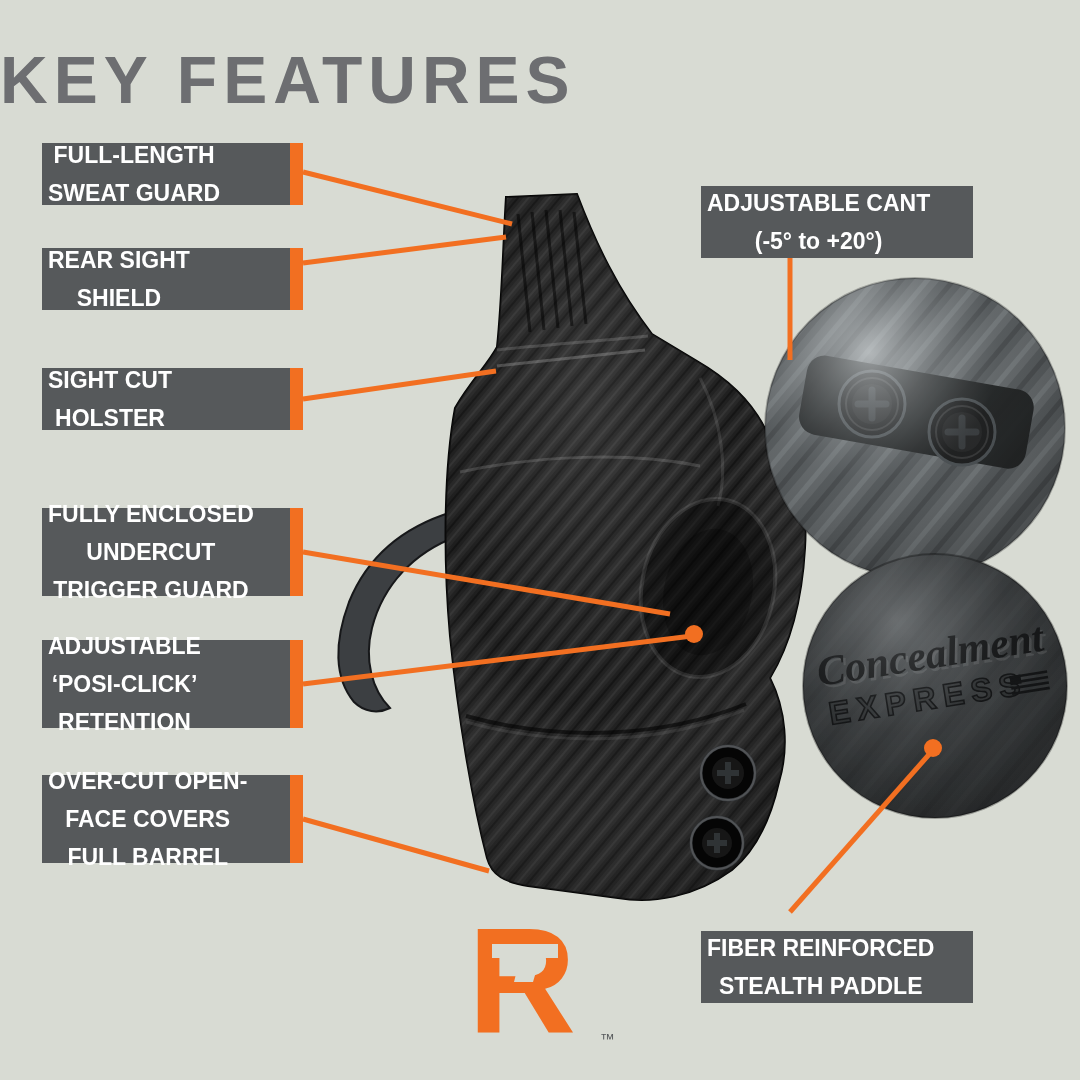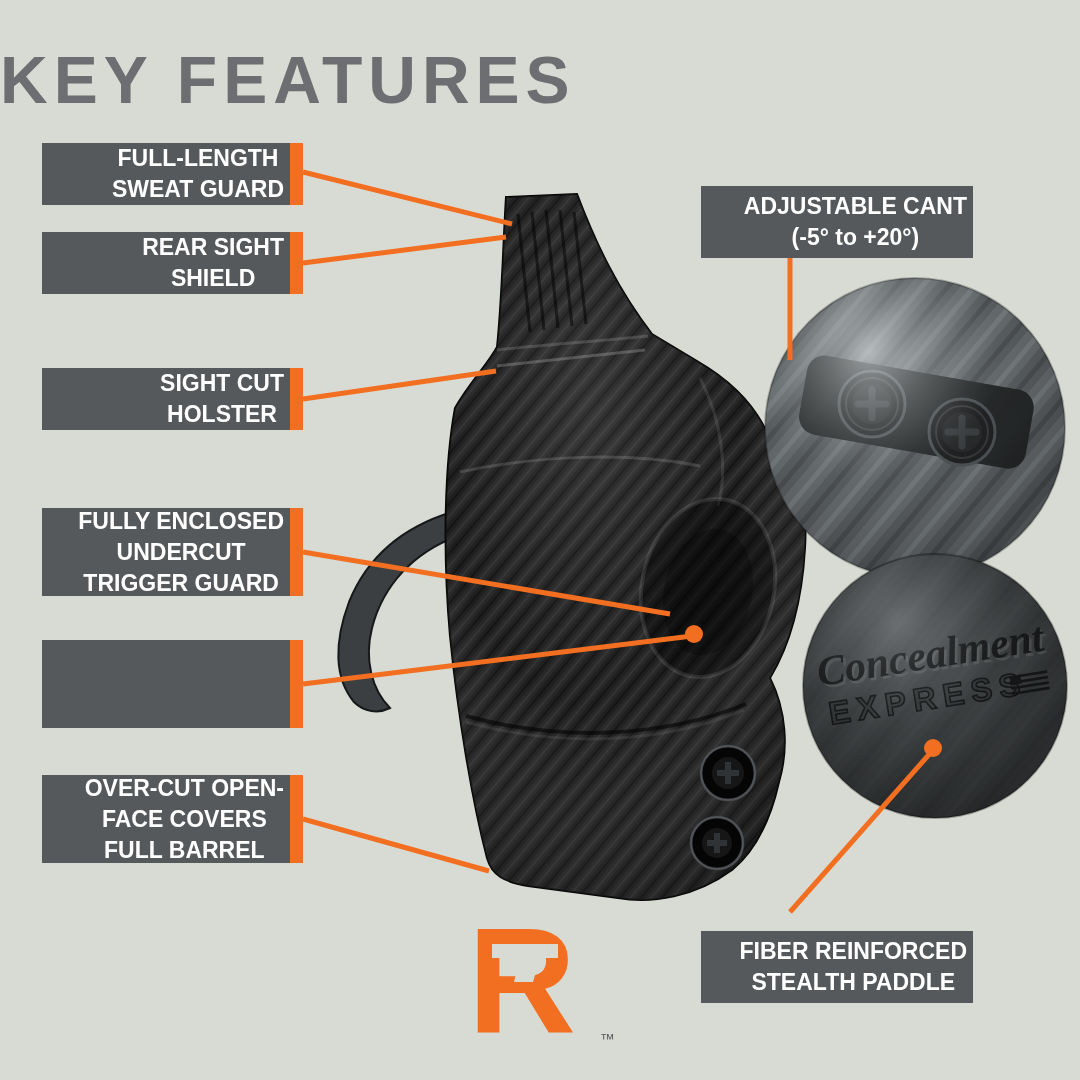--- a/index.html
+++ b/index.html
@@ -8,22 +8,22 @@
     background:var(--background,#d8dbd3);
     font-family:"Liberation Sans",sans-serif;
   }
   .title{
     position:absolute;top:42px;left:0;width:100%;text-align:left;
     font-size:66px;font-weight:bold;letter-spacing:6px;
     color:var(--title,#6d6e71);
   }
   .callout{
     position:absolute;background:var(--box,#56595b);color:#ffffff;
-    display:flex;align-items:center;justify-content:flex-end;text-align:center;
-    font-weight:bold;font-size:23px;line-height:31px;
+    display:flex;align-items:center;justify-content:flex-start;text-align:center;
+    font-weight:bold;font-size:23px;line-height:38px;
   }
   .callout .label{white-space:pre-line;padding:0 6px;}
   .box-left{left:42px;width:248px;}
   .box-right{left:655px;width:272px;margin-left:46px;}
   .accent-bar{
     position:absolute;right:-13px;top:0;width:13px;height:100%;
     background:var(--accent,#f26f21);
   }
   svg.overlay{position:absolute;left:0;top:0;pointer-events:none;}
   .accent-line{stroke:var(--accent,#f26f21);stroke-width:5;fill:none;}
@@ -33,37 +33,40 @@
 </head>
 <body>
 
 <div class="title">KEY FEATURES</div>
 
 <div class="callout box-left" style="top:143px;height:62px">
   <span class="label">FULL-LENGTH
 SWEAT GUARD</span>
   <span class="accent-bar"></span>
 </div>
-<div class="callout box-left" style="top:232px;height:62px">
+<div class="callout box-left" style="top:248px;height:62px">
   <span class="label">REAR SIGHT
 SHIELD</span>
   <span class="accent-bar"></span>
 </div>
 <div class="callout box-left" style="top:368px;height:62px">
   <span class="label">SIGHT CUT
 HOLSTER</span>
   <span class="accent-bar"></span>
 </div>
 <div class="callout box-left" style="top:508px;height:88px">
   <span class="label">FULLY ENCLOSED
 UNDERCUT
 TRIGGER GUARD</span>
   <span class="accent-bar"></span>
 </div>
 <div class="callout box-left" style="top:640px;height:88px">
+  <span class="label">ADJUSTABLE
+‘POSI-CLICK’
+RETENTION</span>
   <span class="accent-bar"></span>
 </div>
 <div class="callout box-left" style="top:775px;height:88px">
   <span class="label">OVER-CUT OPEN-
 FACE COVERS
 FULL BARREL</span>
   <span class="accent-bar"></span>
 </div>
 
 <div class="callout box-right" style="top:186px;height:72px">

